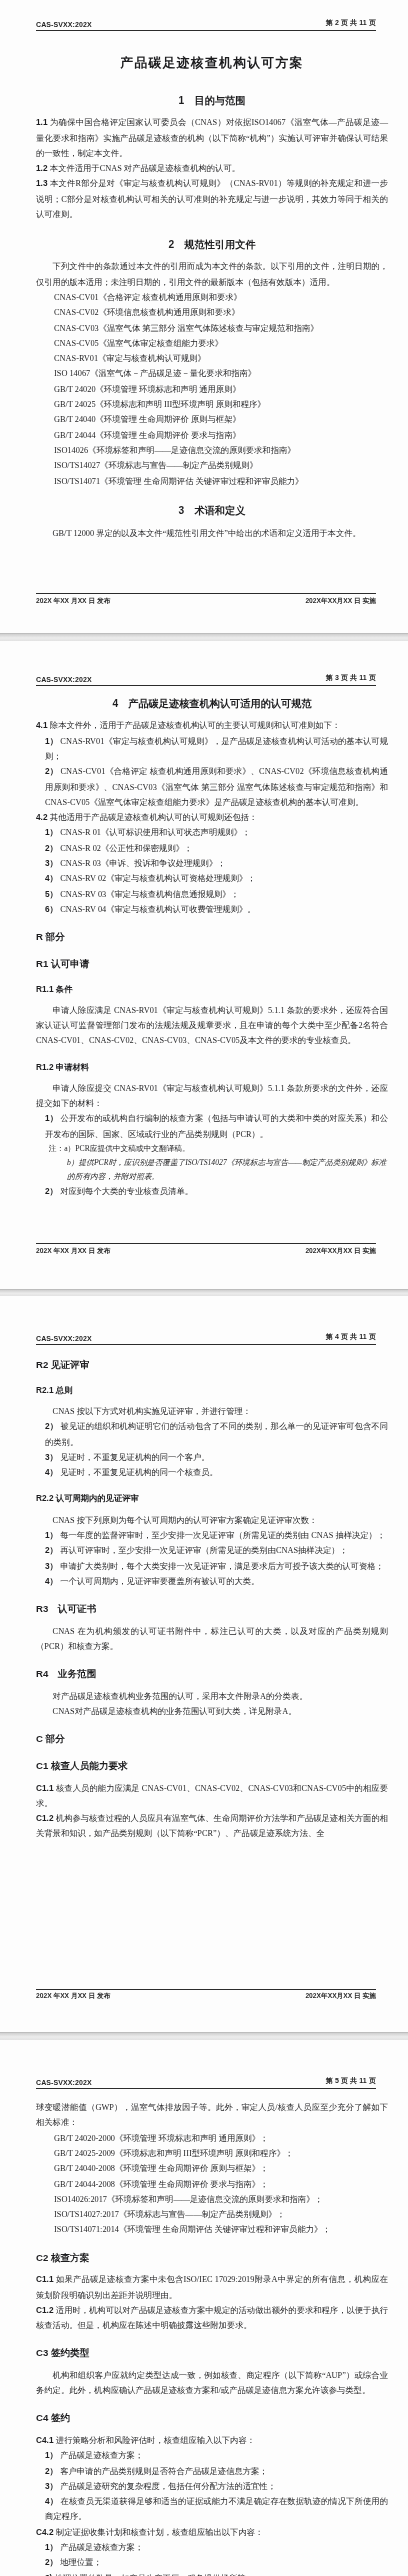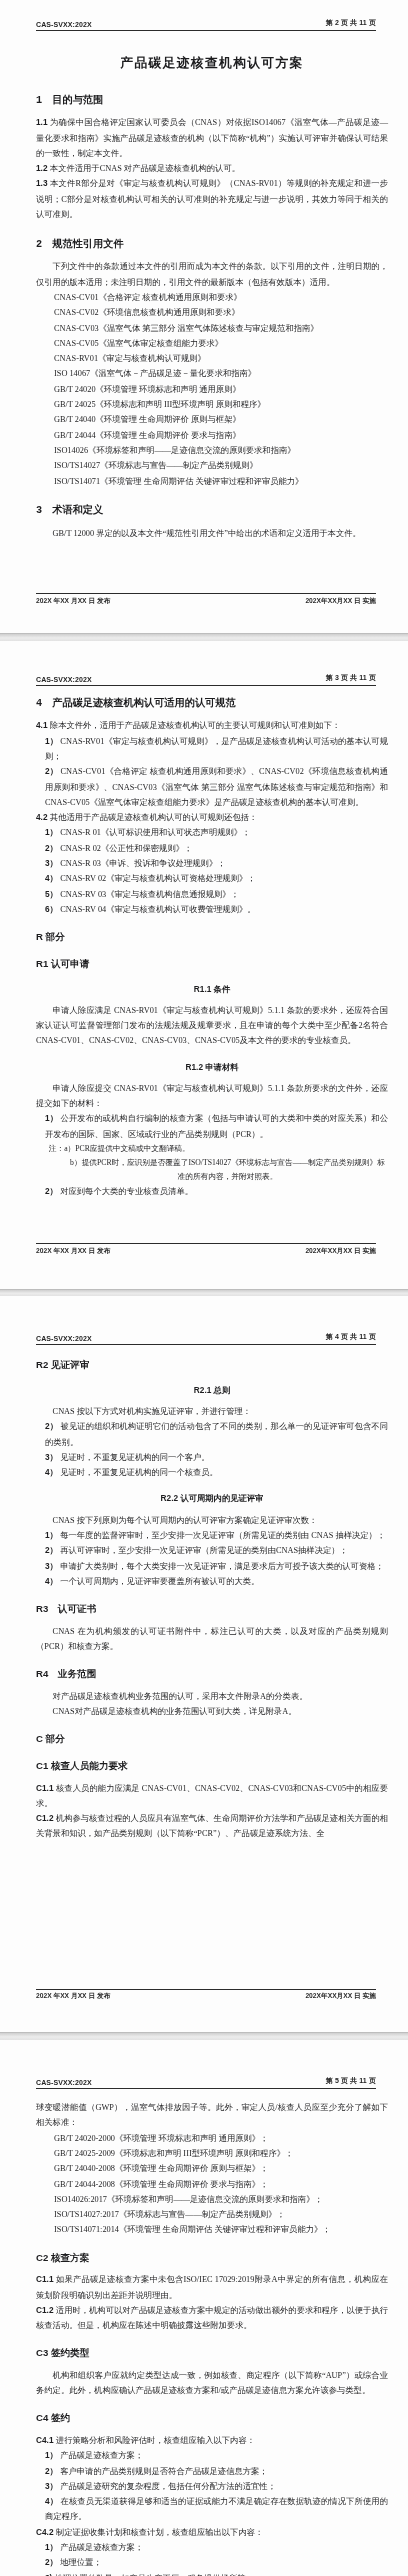--- a/index.html
+++ b/index.html
@@ -22,28 +22,28 @@
   .page-b .page-foot{bottom:33px;}
   .page-c .page-foot{bottom:31px;}
   .page-d .page-foot{bottom:9.6px;}
   .page-body{padding:0 20px 0 36px;}
   .page-a .page-body{padding-top:55px;}
   .page-b .page-body{padding-top:56px;}
   .page-c .page-body{padding-top:63px;}
   .page-d .page-body{padding-top:60px;}
   .blk{font-size:8.3px;line-height:15.3px;text-align:justify;margin:0;}
   .title{font-family:"Liberation Sans",sans-serif;font-weight:bold;font-size:12.8px;line-height:16.6px;text-align:center;letter-spacing:1.3px;margin:0 0 22px;}
-  .h1{font-family:Liberation Mono, monospace;font-weight:bold;font-size:10.2px;line-height:14px;text-align:left;margin:15.3px 0 7.7px;}
+  .h1{font-family:Liberation Sans, sans-serif;font-weight:bold;font-size:10.2px;line-height:14px;text-align:center;margin:15.3px 0 7.7px;}
   .h2{font-family:"Liberation Sans",sans-serif;font-weight:bold;font-size:9.6px;line-height:12.8px;text-align:left;margin:14px 0 7.7px;}
-  .h3{font-family:"Liberation Sans",sans-serif;font-weight:bold;font-size:8.3px;line-height:11.5px;text-align:center;margin:12.8px 0 7.7px;}
+  .h3{font-family:"Liberation Sans",sans-serif;font-weight:bold;font-size:8.3px;line-height:11.5px;text-align:left;margin:12.8px 0 7.7px;}
   .pi{text-indent:2em;}
   .li{padding-left:9px;}
   .ref{padding-left:18px;text-align:left;}
   .note{font-size:7.7px;line-height:14px;padding-left:12.8px;text-align:left;}
-  .note2{font-size:7.7px;line-height:14px;padding-left:31px;text-align:center;}
+  .note2{font-size:7.7px;line-height:14px;padding-left:31px;text-align:left;font-style:italic;}
   .lead{font-family:"Liberation Sans",sans-serif;font-weight:bold;}
   .blk:first-child{margin-top:0;}
 </style>
 </head>
 <body>
 
 <div class="doc">
   <div class="artifact"></div>
 
   <section class="page page-a">

